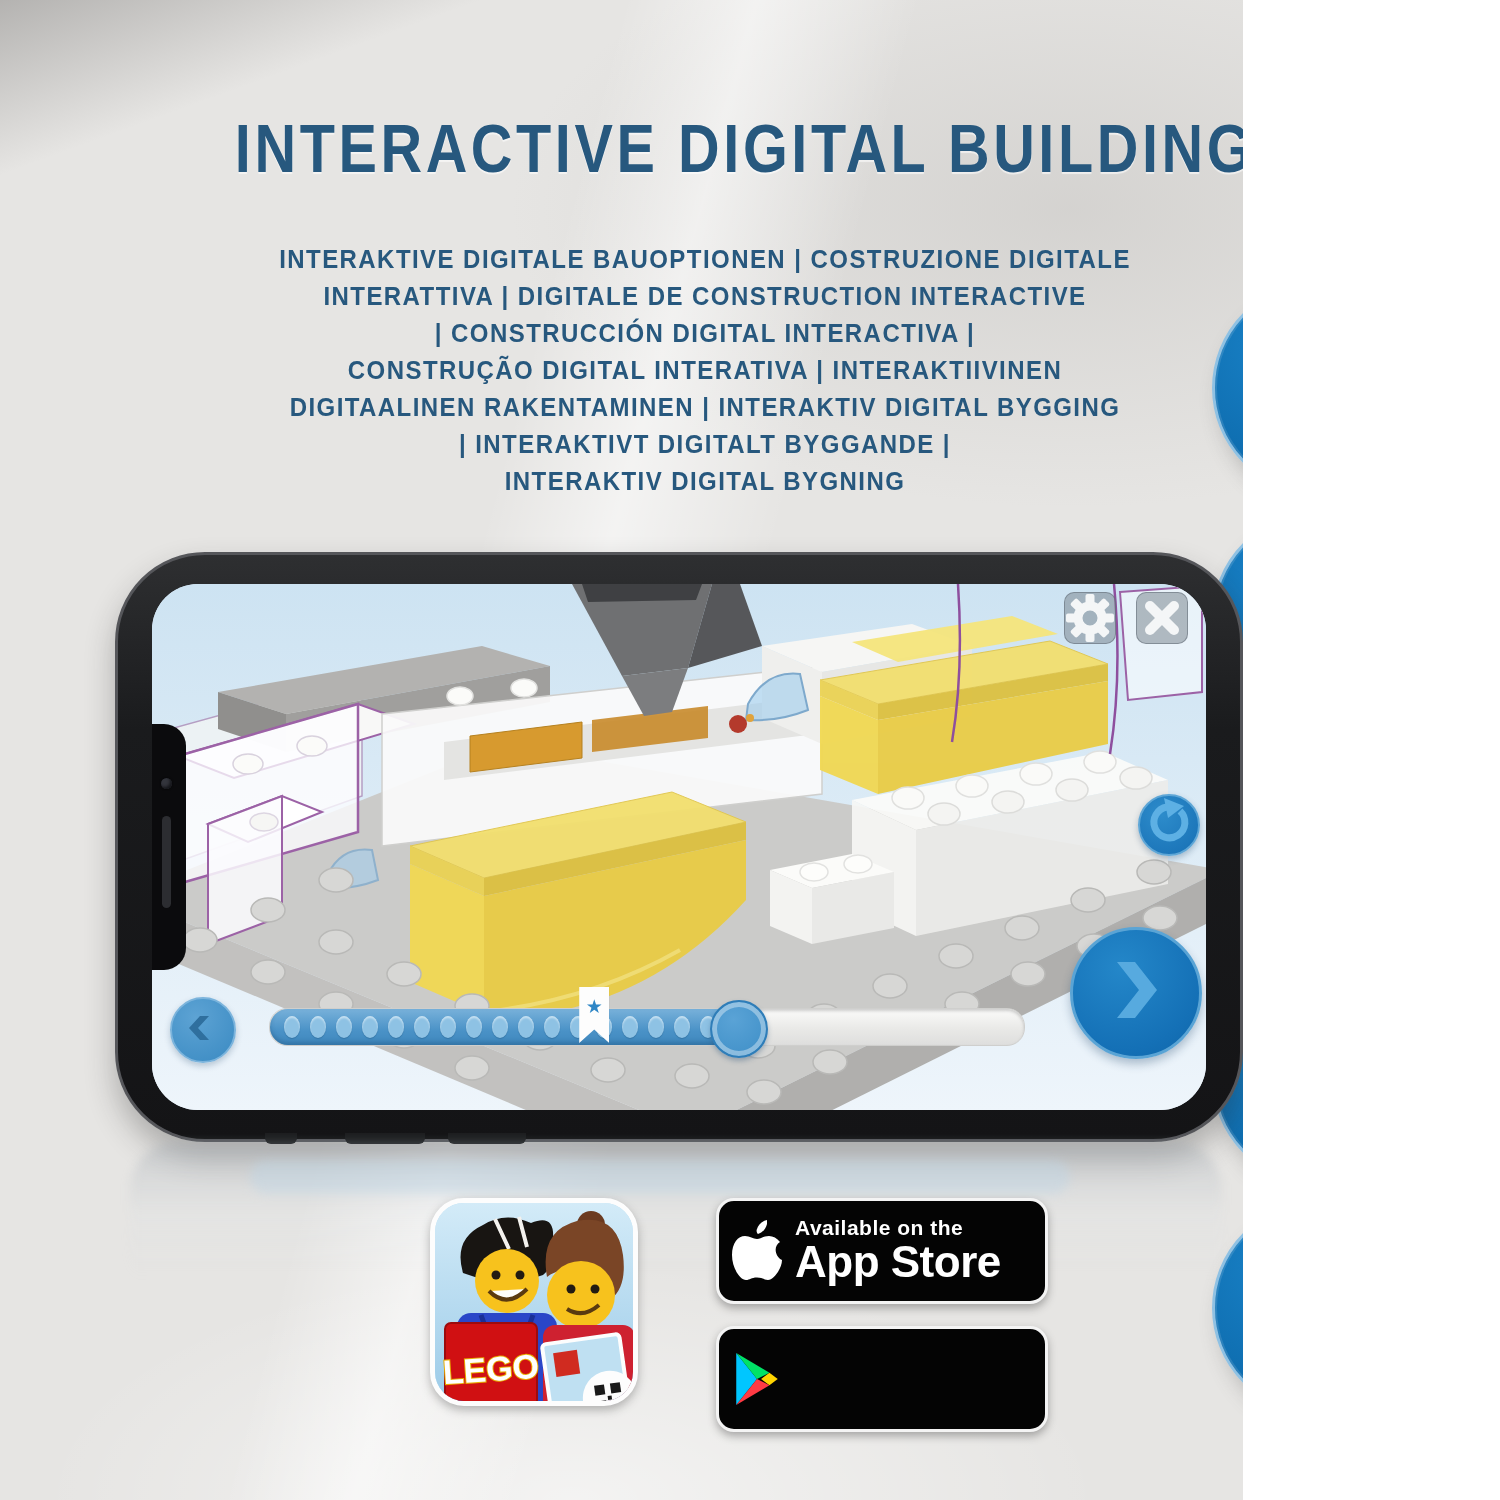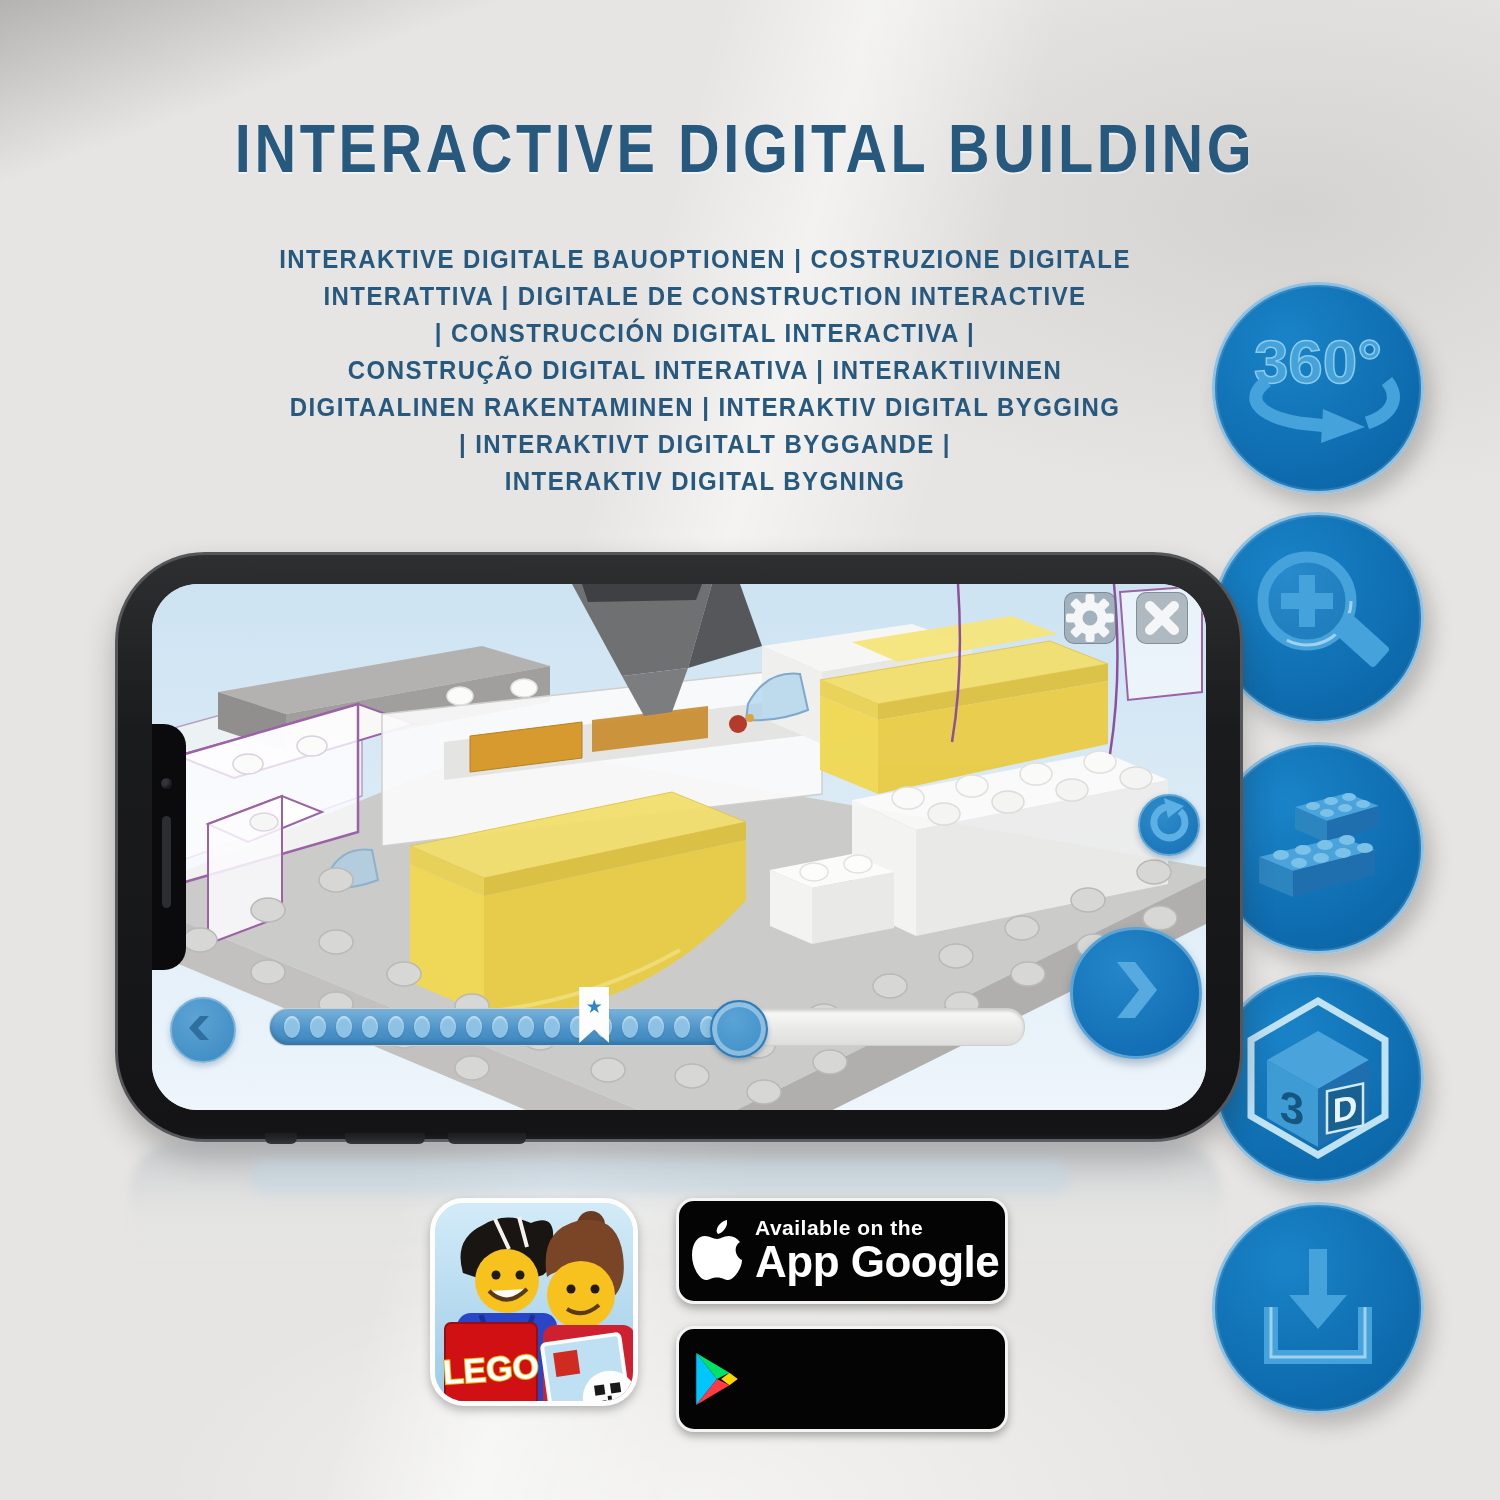--- a/index.html
+++ b/index.html
@@ -1,17 +1,17 @@
 <!DOCTYPE html>
 <html><head>
 <meta charset="utf-8">
 <style>
   html,body{margin:0;padding:0;}
   .canvas{
-    position:relative;width:1500px;height:1500px;overflow:hidden;
+    position:relative;width:1243px;height:1500px;overflow:hidden;
     font-family:"Liberation Sans",sans-serif;
     background:
       linear-gradient(160deg, rgba(120,118,116,.45), rgba(120,118,116,0) 9%),
       linear-gradient(105deg, rgba(255,255,255,0) 38%, rgba(255,255,255,.55) 46%, rgba(210,208,205,0) 56%),
       radial-gradient(900px 480px at 86% 14%, rgba(198,196,193,.55), rgba(198,196,193,0) 62%),
       radial-gradient(760px 340px at 46% 100%, rgba(255,255,255,.55), rgba(255,255,255,0) 70%),
       #e6e5e3;
   }
   
   .title{
@@ -112,21 +112,21 @@
     border:2px solid #2f7db8;
     box-shadow:inset 0 0 0 5px rgba(255,255,255,.38), 0 3px 5px rgba(40,80,120,.35);
   }
   
   .app-icon{
     position:absolute;left:430px;top:1198px;width:208px;height:208px;border-radius:34px;
     border:5px solid #fdfdfd;box-sizing:border-box;overflow:hidden;
     box-shadow:0 4px 10px rgba(60,60,60,.35);background:#bfe2f4;
   }
   .badge{
-    position:absolute;left:676px;width:332px;height:106px;border-radius:18px;
+    position:absolute;left:716px;width:332px;height:106px;border-radius:18px;
     background:#040404;border:3px solid #f4f4f4;box-sizing:border-box;
     box-shadow:0 4px 8px rgba(60,60,60,.4);
     display:flex;align-items:center;color:#fff;
   }
   .badge .logo{flex:0 0 76px;display:flex;justify-content:center;}
   .badge .txt{display:flex;flex-direction:column;line-height:1.05;}
   .badge .tagline{font-size:21px;font-weight:bold;letter-spacing:.5px;}
   .badge .name{font-size:44px;font-weight:bold;letter-spacing:-.5px;}
   .badge.gp .tagline{font-size:19px;letter-spacing:2px;font-weight:normal;}
 </style>
@@ -500,21 +500,21 @@
 
   <div class="badge" style="top:1198px">
     <div class="logo">
       <svg width="52" height="62" viewBox="0 0 52 62">
         <path d="M38,16 C32,16 30,19 26,19 C22,19 19,16 14,16 C7,16 1,23 1,35 C1,48 9,60 15,60 C19,60 20,57.5 26,57.5 C32,57.5 33,60 37,60 C43,60 51,48 51,40 C44,37 42,26 49,22 C46,18 42,16 38,16 Z" fill="#ffffff"></path>
         <path d="M27,14 C31,13 35,9 36,4 C36,3 36,1 36,0 C31,1 27,5 26,9 C25,11 26,13 27,14 Z" fill="#ffffff"></path>
       </svg>
     </div>
     <div class="txt">
       <span class="tagline">Available on the</span>
-      <span class="name">App Google</span>
+      <span class="name">App Store</span>
     </div>
   </div>
 
   <div class="badge gp" style="top:1326px">
     <div class="logo">
       <svg width="50" height="56" viewBox="0 0 48 54">
         <polygon points="4,2 24,27 4,52" fill="#00c6ff"></polygon>
         <polygon points="4,2 36,21 24,27" fill="#00e266"></polygon>
         <polygon points="36,21 44,27 36,33 28,27" fill="#ffd400"></polygon>
         <polygon points="4,52 36,33 24,27" fill="#ff3a44"></polygon>

